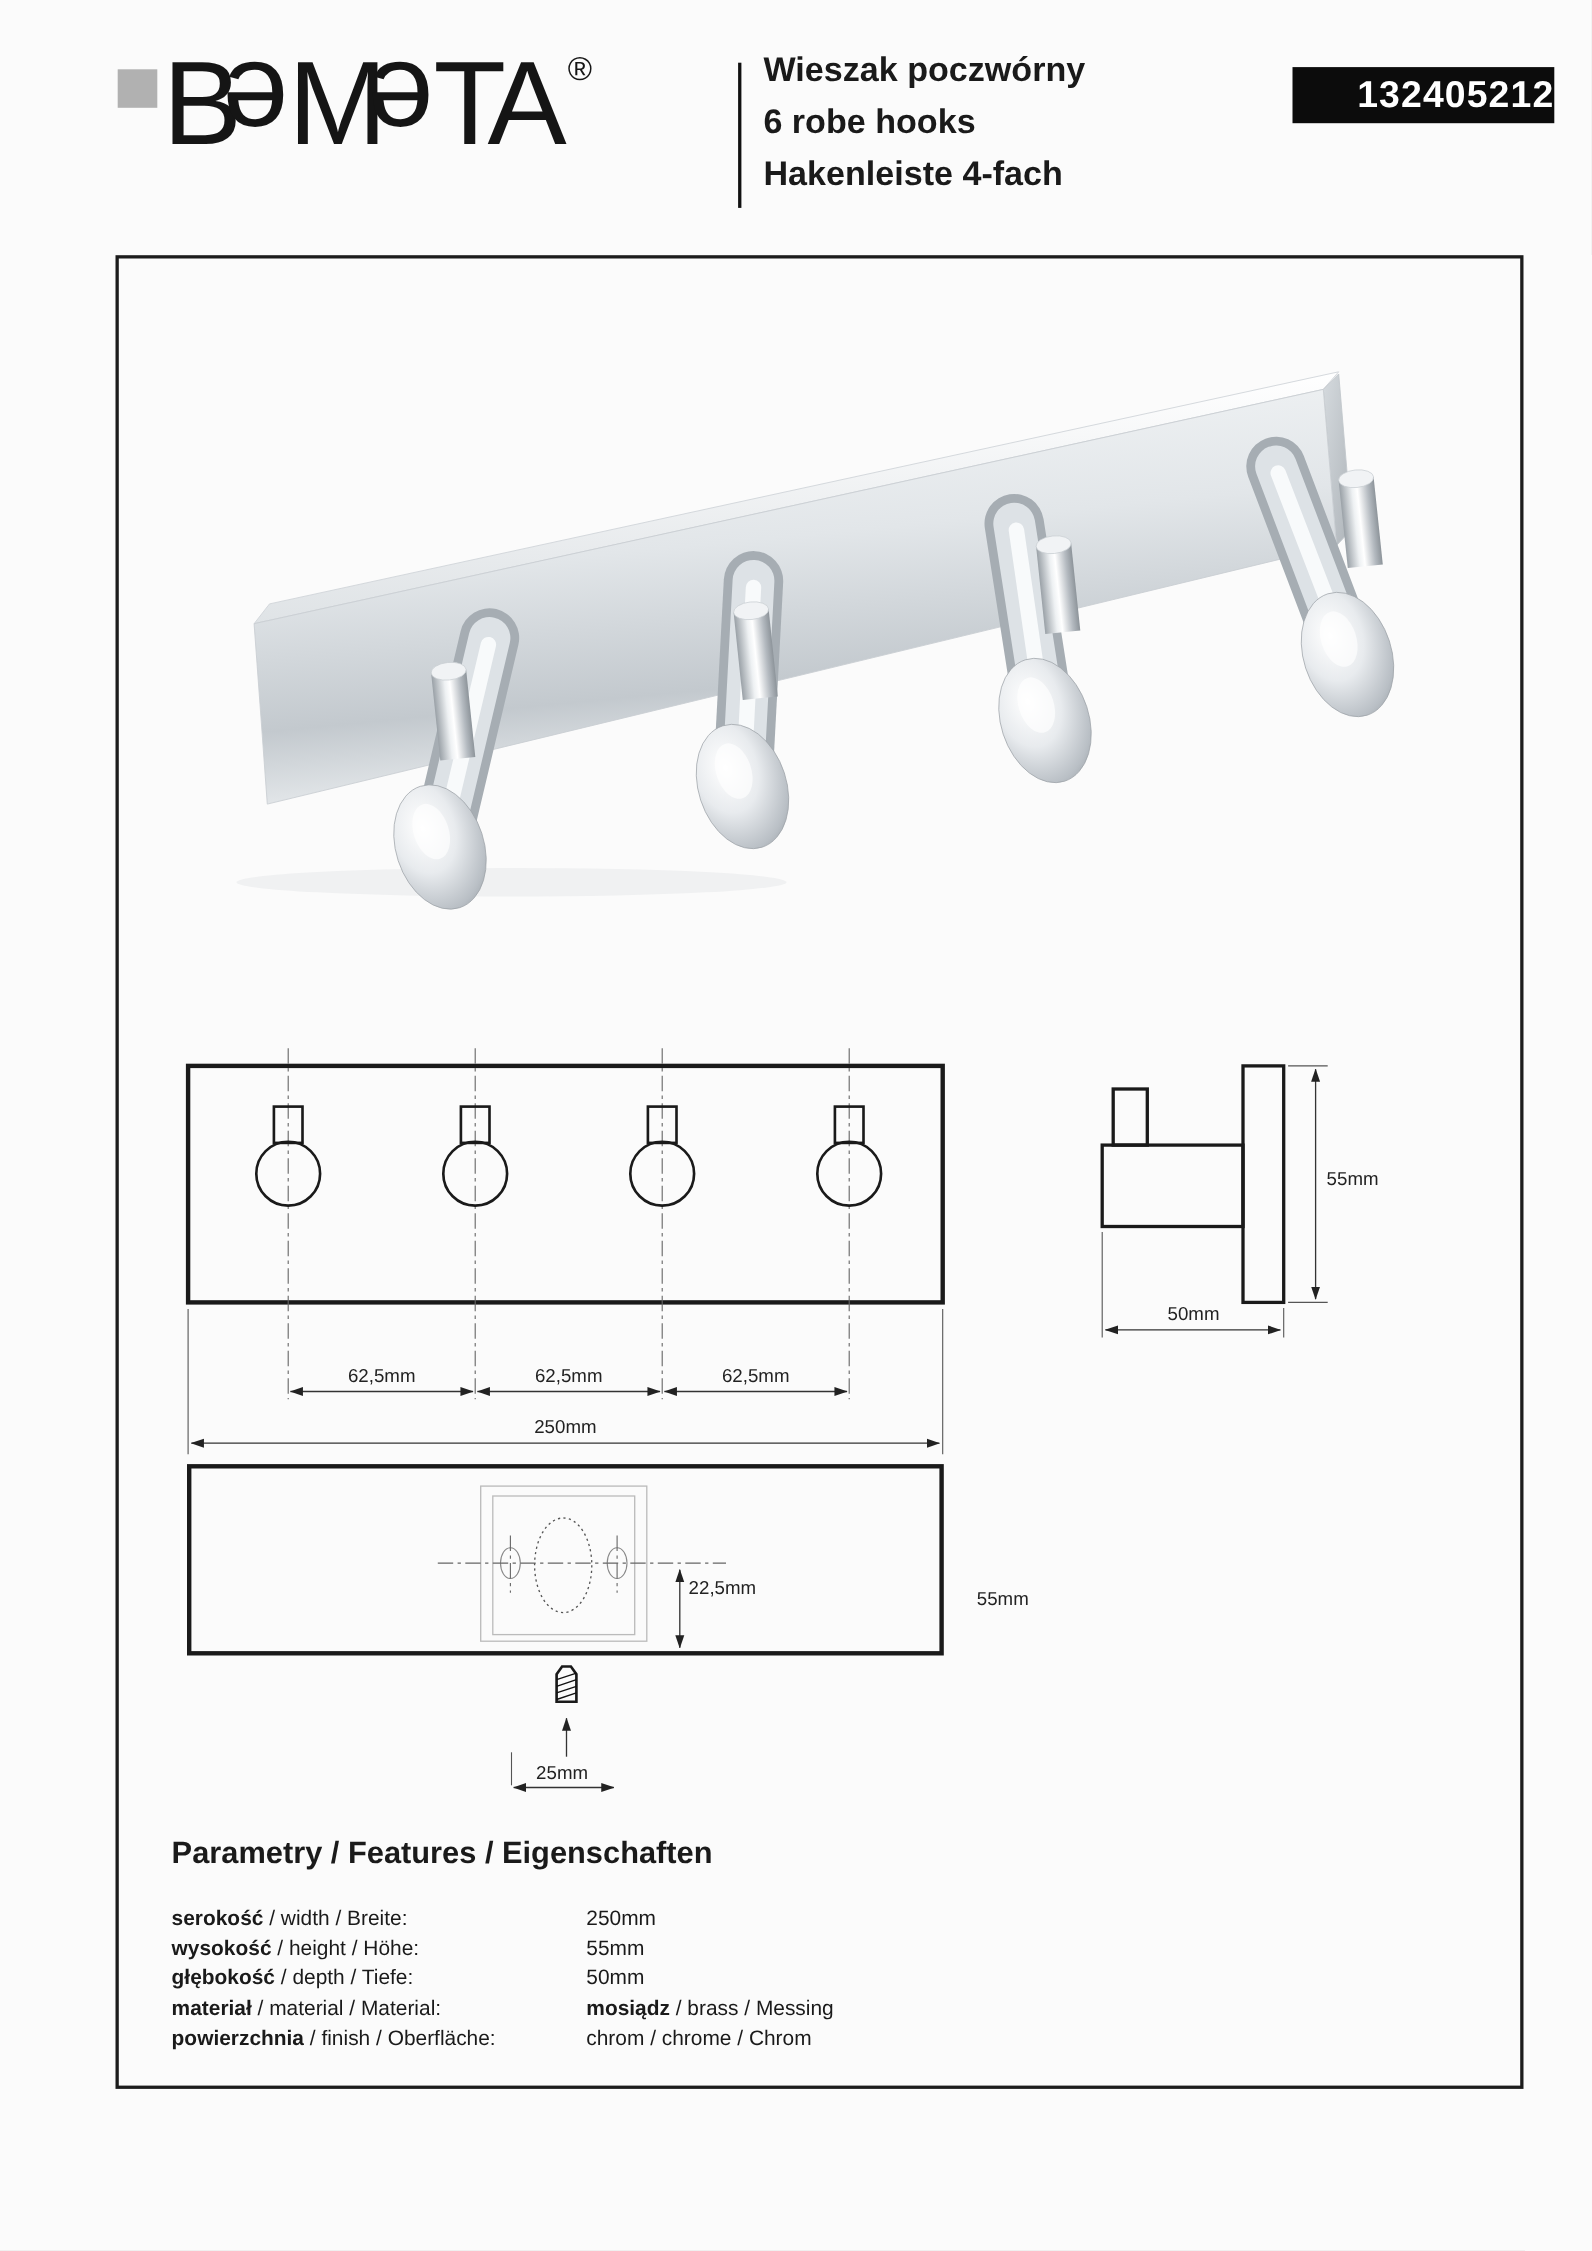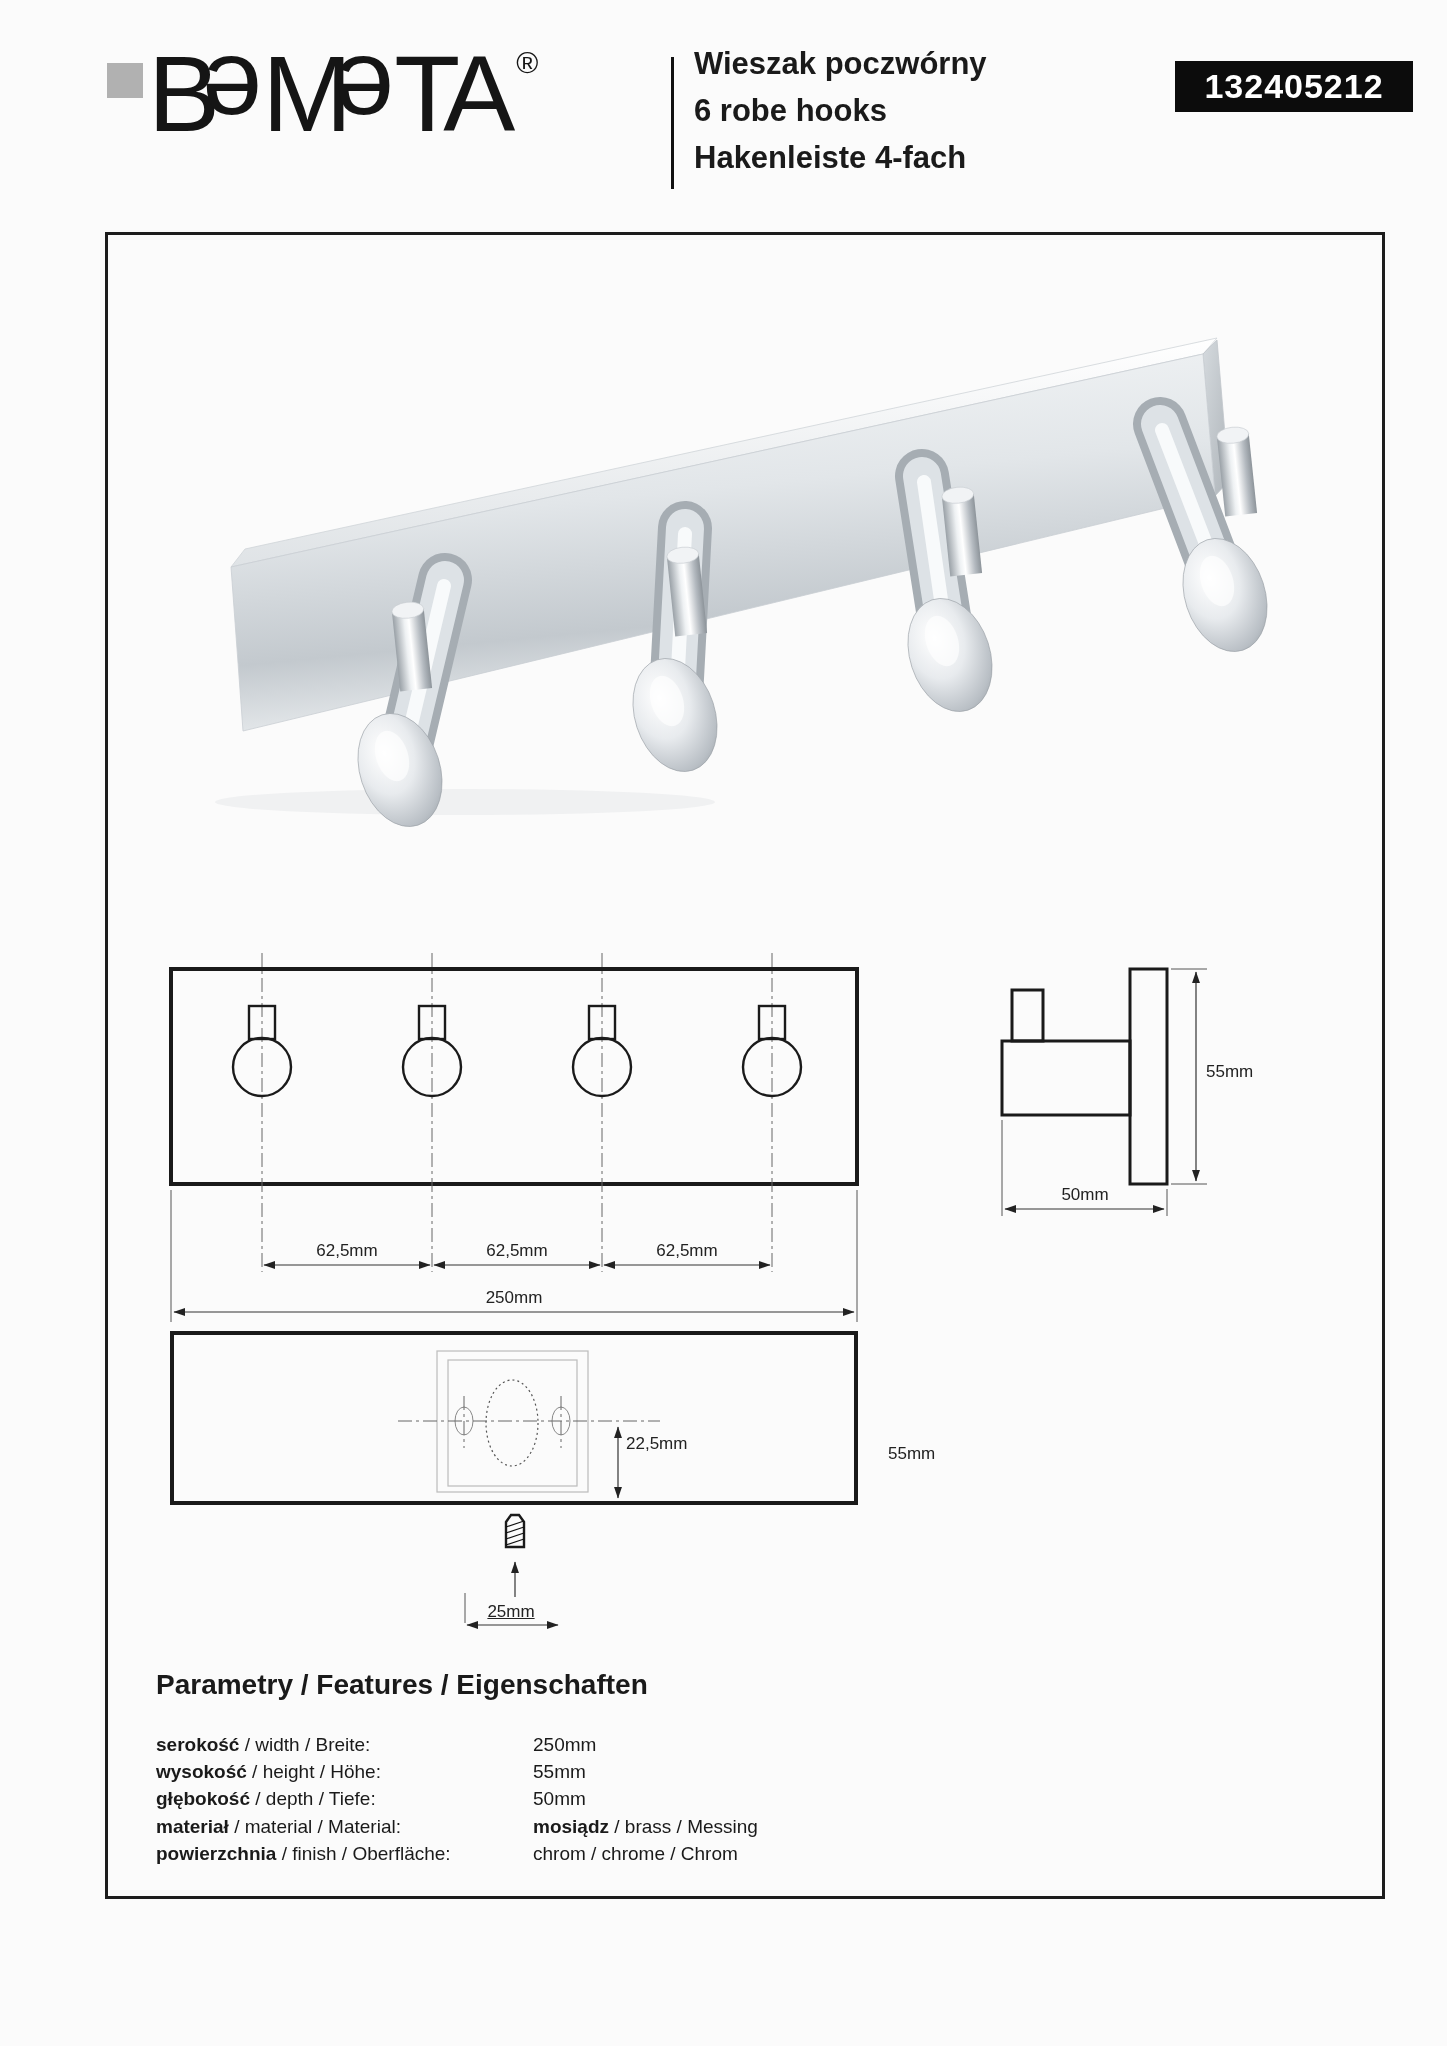--- a/index.html
+++ b/index.html
@@ -7,21 +7,21 @@
         font-family:"Liberation Sans","DejaVu Sans",sans-serif;color:#1a1a1a;margin:0 auto;}
   .abs{position:absolute;}
   
   .logo-square{left:107px;top:63px;width:36px;height:35px;background:#b1b1b1;}
   .logo-text{left:148px;top:40px;font-size:108px;line-height:108px;letter-spacing:-9px;color:#151515;white-space:nowrap;}
   .logo-text .efl{display:inline-block;transform:rotate(180deg);}
   .logo-text .reg{display:inline-block;font-size:30px;letter-spacing:0;position:relative;top:-58px;left:10px;transform:none;}
   .hdr-divider{left:671px;top:57px;width:3px;height:132px;background:#111;}
   .title-block{left:694px;top:40px;font-size:31px;font-weight:bold;line-height:47px;white-space:nowrap;}
   .code-badge{left:1175px;top:61px;width:238px;height:51px;background:#0c0c0c;color:#fff;
-              font-size:34px;font-weight:bold;text-align:center;line-height:51px;letter-spacing:1px;}
+              font-size:34px;font-weight:bold;text-align:right;line-height:51px;letter-spacing:1px;}
   
   .frame{left:105px;top:232px;width:1280px;height:1667px;border:3px solid #1c1c1c;box-sizing:border-box;}
   
   .dimlbl{font-size:17px;color:#222;white-space:nowrap;}
   .ctr{width:90px;text-align:center;}
   
   .feat-head{left:156px;top:1669px;font-size:28px;font-weight:bold;text-align:right;}
   .feat-label{left:156px;font-size:19px;white-space:nowrap;}
   .feat-value{left:533px;font-size:19px;white-space:nowrap;}
   .r1{top:1734px;} .r2{top:1761px;} .r3{top:1788px;} .r4{top:1816px;} .r5{top:1843px;}
@@ -220,21 +220,21 @@
   </svg>
 
   <div class="abs dimlbl ctr" style="left:302px;top:1241px;">62,5mm</div>
   <div class="abs dimlbl ctr" style="left:472px;top:1241px;">62,5mm</div>
   <div class="abs dimlbl ctr" style="left:642px;top:1241px;">62,5mm</div>
   <div class="abs dimlbl ctr" style="left:469px;top:1288px;">250mm</div>
   <div class="abs dimlbl" style="left:1206px;top:1062px;">55mm</div>
   <div class="abs dimlbl ctr" style="left:1040px;top:1185px;">50mm</div>
   <div class="abs dimlbl" style="left:888px;top:1444px;">55mm</div>
   <div class="abs dimlbl" style="left:626px;top:1434px;">22,5mm</div>
-  <div class="abs dimlbl ctr" style="left:466px;top:1602px;text-decoration:underline;">25mm</div>
+  <div class="abs dimlbl ctr" style="left:466px;top:1602px;">25mm</div>
 
   <div class="abs feat-head">Parametry / Features / Eigenschaften</div>
 
   <div class="abs feat-label r1"><b>serokość</b><span> / width / Breite:</span></div>
   <div class="abs feat-value r1"><b></b><span>250mm</span></div>
 
   <div class="abs feat-label r2"><b>wysokość</b><span> / height / Höhe:</span></div>
   <div class="abs feat-value r2"><b></b><span>55mm</span></div>
 
   <div class="abs feat-label r3"><b>głębokość</b><span> / depth / Tiefe:</span></div>

